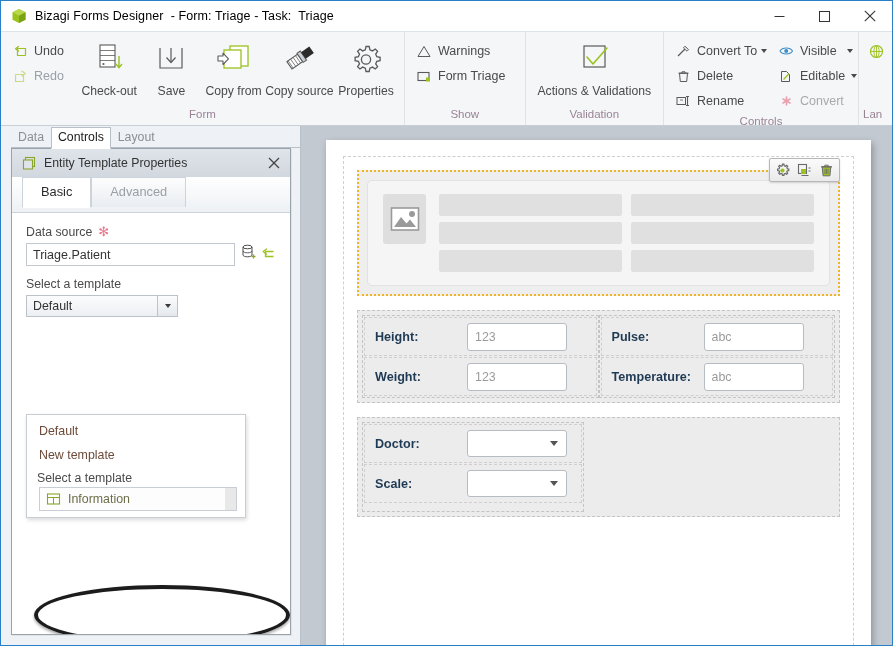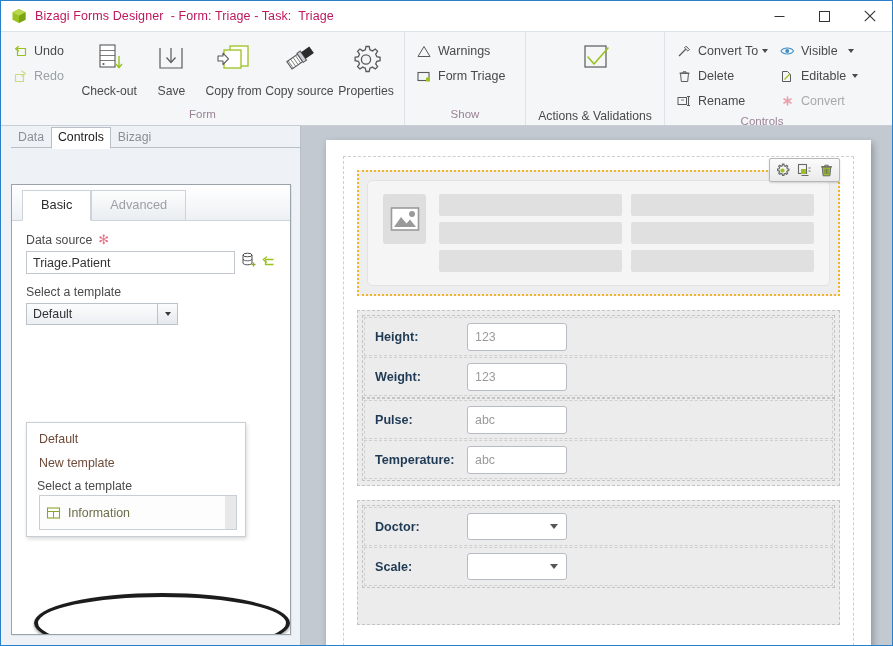--- a/index.html
+++ b/index.html
@@ -34,21 +34,21 @@
   .title-icon {
     margin-left: 10px; margin-right: 8px;
     width: 16px; height: 16px;
     position: relative;
   }
   .cube {
     width: 16px; height: 16px;
   }
   .title-text {
     font-size: 12.5px;
-    color: #be185d;
+    color: #000000;
     letter-spacing: .1px;
     white-space: pre;
   }
   .win-buttons {
     position: absolute; right: 0; top: 0;
     height: 30px; display: flex;
   }
   .win-btn {
     width: 45px; height: 30px;
     display: flex; align-items: center; justify-content: center;
@@ -113,21 +113,21 @@
     display: flex; flex-direction: column; align-items: center;
     padding-top: 4px;
     font-size: 12.2px; color: #4a4a4a;
     text-align: center;
   }
   .cmd-big .bic {
     height: 40px; width: 100%;
     display: flex; align-items: flex-end; justify-content: center;
     margin-bottom: 4px;
   }
-  .cmd-big.wide { width: 118px; gap: 25px; }
+  .cmd-big.wide { width: 118px; }
 
   .dropcaret {
     margin-left: 4px;
     width: 0; height: 0;
     border-left: 3.5px solid transparent;
     border-right: 3.5px solid transparent;
     border-top: 4px solid #4a4a4a;
     display: inline-block;
   }
   .cmd-small.dim2 { color: #a9a9a9; }
@@ -142,21 +142,21 @@
   }
 
   
   .leftpanel {
     width: 300px;
     flex: 0 0 300px;
     background: #eef2f7;
     position: relative;
     box-sizing: border-box;
     border-right: 1px solid #b9bfc7;
-    display: flex; flex-direction: column; gap: 36px;
+    display: flex; flex-direction: column;
   }
   .tabstrip {
     height: 22px;
     display: flex; align-items: flex-end;
     padding-left: 10px;
     background: #eef2f7;
     position: relative;
     flex: 0 0 22px;
   }
   .tabstrip::after {
@@ -205,21 +205,21 @@
     flex: 1;
   }
   .panel-close {
     width: 20px; height: 20px;
     display: flex; align-items: center; justify-content: center;
     color: #333;
   }
 
   .subtabs {
     height: 36px; flex: 0 0 36px;
-    display: flex; align-items: flex-end;
+    display: flex; align-items: flex-start;
     background: linear-gradient(#ffffff, #eef1f4);
     position: relative;
     border-bottom: 1px solid #cdd3da;
     padding-left: 10px;
     box-sizing: border-box;
   }
   .subtab {
     font-size: 12.8px;
     padding: 7px 18px 8px 18px;
     color: #9aa0a6;
@@ -307,21 +307,21 @@
   }
   .dl-group {
     font-size: 12.3px;
     color: #4a4a4a;
     padding: 4px 10px 2px 10px;
   }
   .dl-sub {
     margin: 0 8px 0 12px;
     border: 1px solid #c9ced5;
     background: #fdfdfd;
-    height: 35px;
+    height: 24px;
     display: flex; align-items: center;
     padding-left: 6px;
     box-sizing: border-box;
     position: relative;
   }
   .dl-sub .tplicon { width: 15px; height: 14px; margin-right: 7px; flex: 0 0 15px; }
   .dl-sub .tpltext { font-size: 12.4px; color: #6d6d4a; }
   .dl-sub::after {
     content: ''; position: absolute; right: 0; top: 0; bottom: 0;
     width: 11px; background: #e8e8e8;
@@ -414,21 +414,20 @@
   .ph-bar { background: #e0e0e0; border-radius: 2px; }
 
   
   .sect {
     margin: 14px 13px 0 13px;
     border: 1px dashed #c4c4c4;
     background: #ececec;
     padding: 4px;
     box-sizing: border-box;
     display: flex;
-    flex-direction: column;
   }
   .sect-col {
     flex: 1;
     border: 1px dashed #c4c4c4;
     box-sizing: border-box;
   }
   .sect-col + .sect-col { border-left: 1px dashed #c4c4c4; }
   .frow {
     height: 39px;
     display: flex; align-items: center;
@@ -707,33 +706,65 @@
                 </g>
               </svg>
             </span>
             <span>Convert</span>
           </div>
         </div>
       </div>
       <div class="rgroup-label">Controls</div>
     </div>
 
+    <div class="rgroup" style="width:34px">
+      <div class="rgroup-body" style="padding-left:8px">
+        <div class="cmd-stack">
+          <div class="cmd-small" style="padding:0">
+            <span class="ic">
+              <svg width="15" height="15" viewBox="0 0 15 15">
+                <circle cx="7.5" cy="7.5" r="6" fill="none" stroke="#9cc21f" stroke-width="1.2"></circle>
+                <ellipse cx="7.5" cy="7.5" rx="2.6" ry="6" fill="none" stroke="#9cc21f" stroke-width=".9"></ellipse>
+                <line x1="1.5" y1="7.5" x2="13.5" y2="7.5" stroke="#9cc21f" stroke-width=".9"></line>
+                <line x1="7.5" y1="1.5" x2="7.5" y2="13.5" stroke="#9cc21f" stroke-width=".9"></line>
+              </svg>
+            </span>
+          </div>
+        </div>
+      </div>
+      <div class="rgroup-label" style="text-align:left;padding-left:4px">Lan</div>
+    </div>
   </div>
 
   <div class="main">
 
     <div class="leftpanel">
 
       <div class="tabstrip">
         <div class="tab">Data</div>
         <div class="tab active">Controls</div>
-        <div class="tab">Bizagi</div>
+        <div class="tab">Layout</div>
       </div>
 
       <div class="panel-box">
+        <div class="panel-header">
+          <span class="ph-icon">
+            <svg width="15" height="15" viewBox="0 0 15 15">
+              <rect x="3.5" y="1.5" width="9" height="9" fill="none" stroke="#8aa52b" stroke-width="1.1"></rect>
+              <rect x="1.5" y="4" width="9" height="9" fill="#dfe4ea" stroke="#8aa52b" stroke-width="1.1"></rect>
+            </svg>
+          </span>
+          <span class="ph-title">Entity Template Properties</span>
+          <span class="panel-close">
+            <svg width="12" height="12" viewBox="0 0 12 12">
+                <line x1="1" y1="1" x2="11" y2="11" stroke="#444" stroke-width="1.2"></line>
+                <line x1="11" y1="1" x2="1" y2="11" stroke="#444" stroke-width="1.2"></line>
+              </svg>
+          </span>
+        </div>
 
         <div class="subtabs">
           <div class="subtab active">Basic</div>
           <div class="subtab">Advanced</div>
         </div>
 
         <div class="panel-body">
           <div class="field-label">
             <span>Data source</span>
             <span class="req-star">✻</span>

